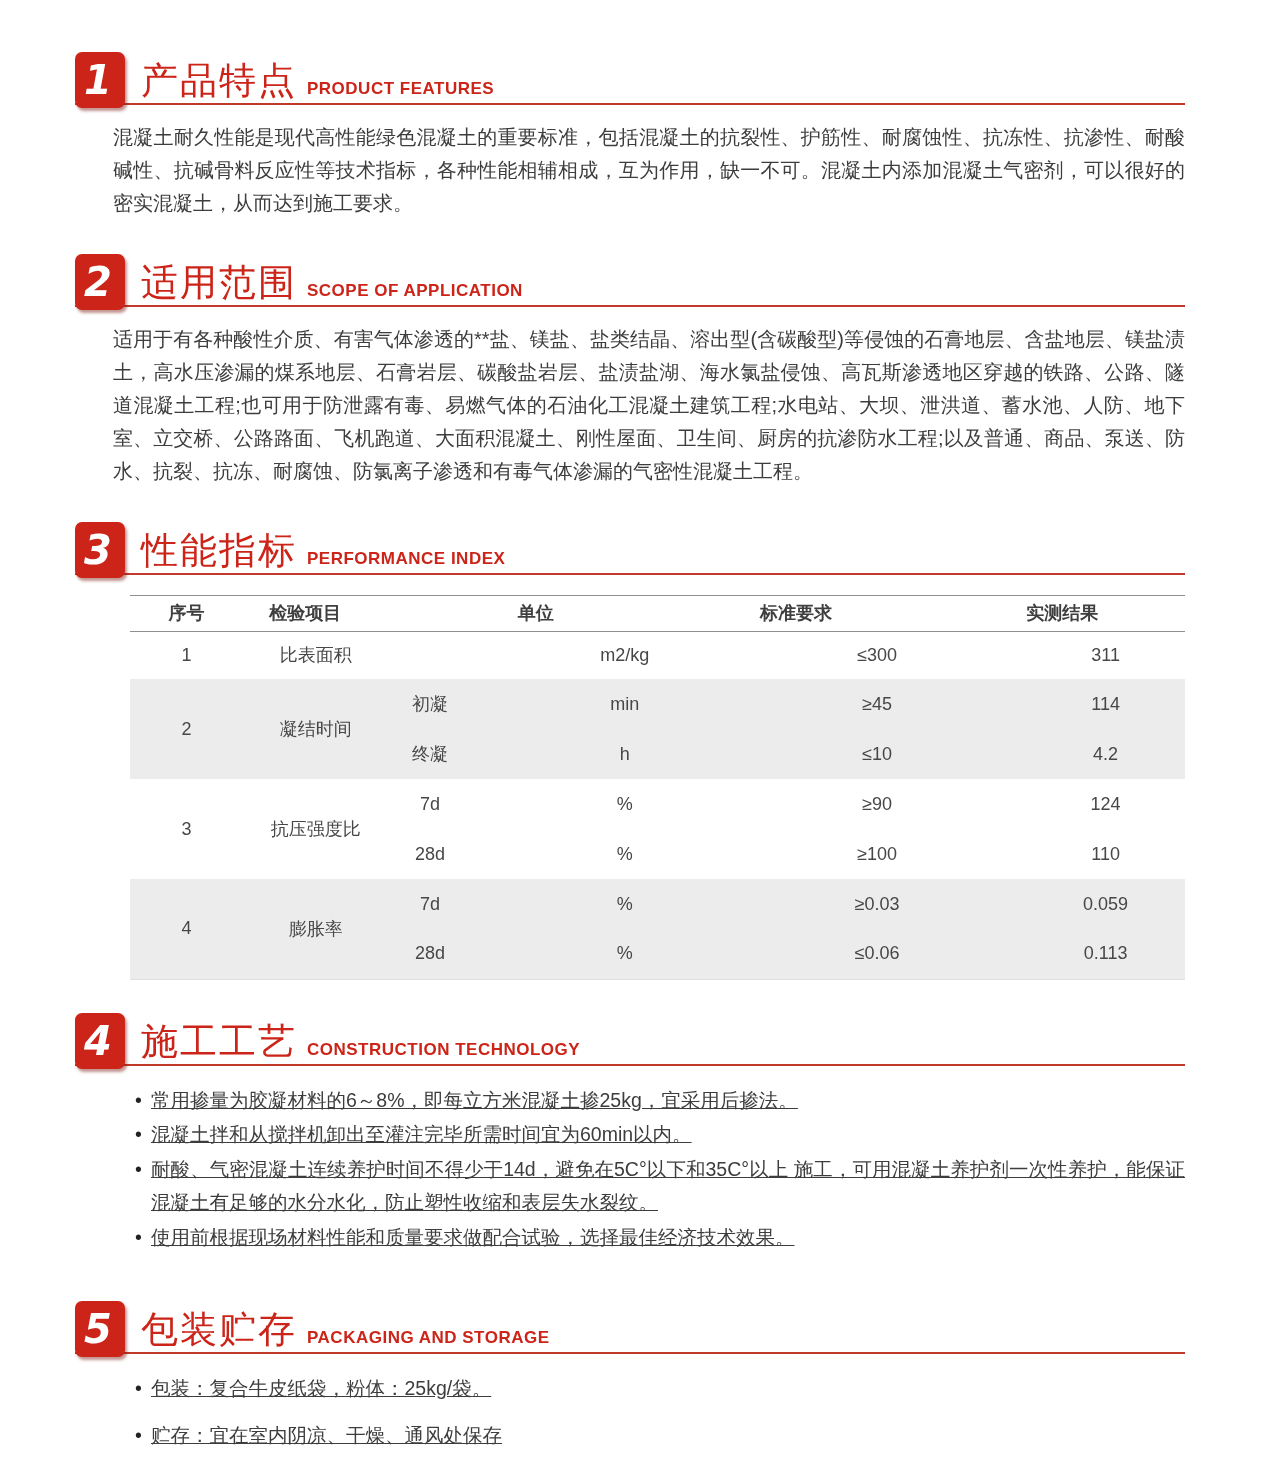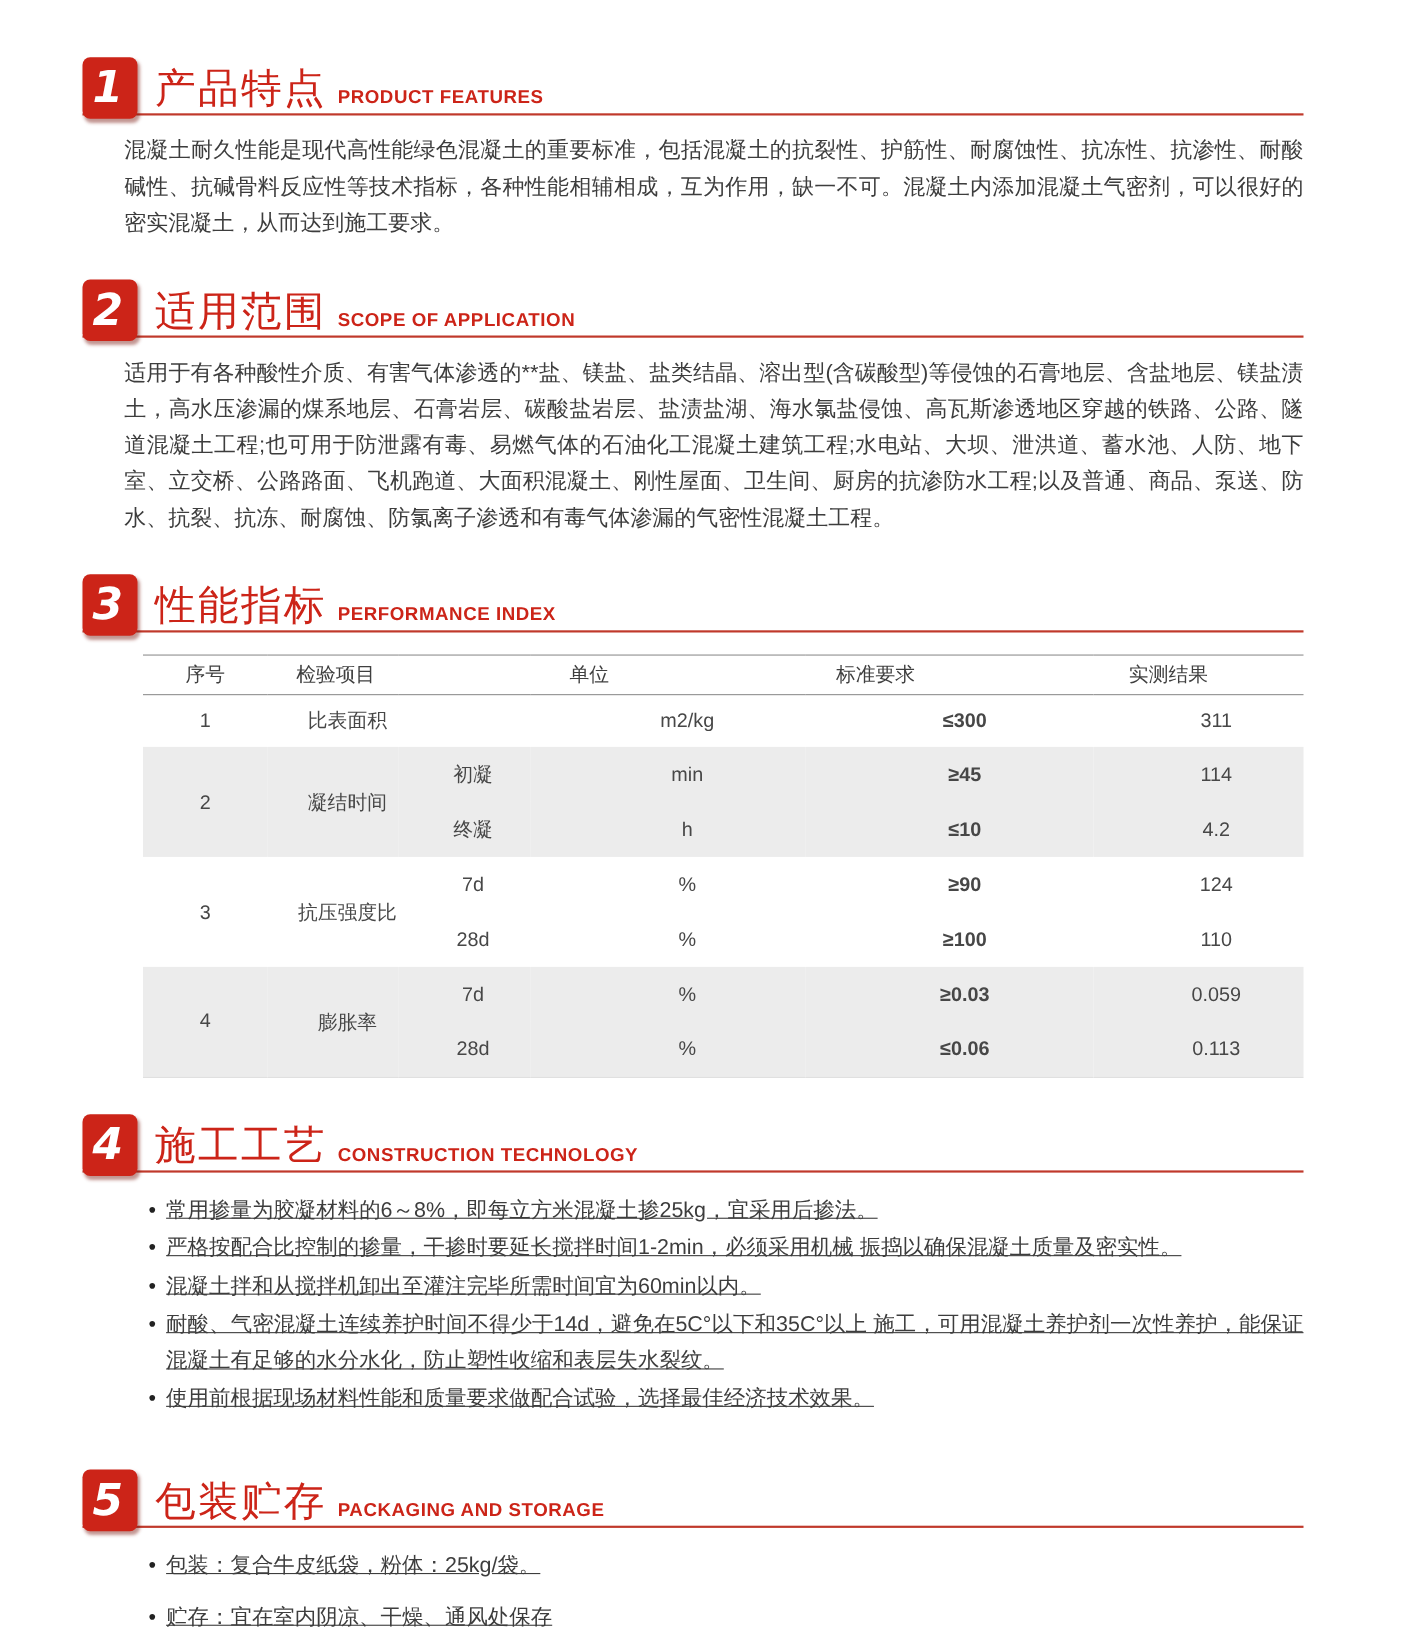--- a/index.html
+++ b/index.html
@@ -71,31 +71,31 @@
     margin:20px 0 0 55px;
     border-collapse:collapse;
     font-size:18px;color:#474747;
     table-layout:fixed;
   }
   .perf-table thead tr{
     border-top:1px solid #8f8f8f;
     border-bottom:1px solid #8f8f8f;
     height:36px;
   }
-  .perf-table th{font-weight:normal;color:#3f3f3f;text-align:left;}
+  .perf-table th{font-weight:bold;color:#3f3f3f;text-align:left;}
   .perf-table td{text-align:center;}
   .perf-table tbody tr{height:50px;}
   .perf-table tbody tr.single{height:48px;}
   .perf-table tbody tr.shaded{background:var(--shade);}
   .perf-table tbody{border-bottom:1px solid #e0e0e0;}
   .col-no{width:9.5%;text-align:center !important;}
   .col-item{width:20%;padding-left:26px;}
   .col-sub{width:11.5%;padding-left:16px;}
   .col-unit{width:21%;padding-left:36px;}
-  .col-req{width:22%;padding-left:28px;font-weight:bold;}
+  .col-req{width:22%;padding-left:28px;}
   .col-result{width:16%;padding-left:32px;}
   .perf-table td{vertical-align:middle;}
 </style>
 </head>
 <body>
 
 <div class="page">
 
   <section class="sec">
     <header class="sec-head">
@@ -195,21 +195,20 @@
   <section class="sec">
     <header class="sec-head">
       <div class="badge">
         <span class="badge-num">4</span>
       </div>
       <h2 class="sec-title">施工工艺</h2>
       <span class="sec-sub">CONSTRUCTION TECHNOLOGY</span>
     </header>
     <ul class="bullets">
         <li>常用掺量为胶凝材料的6～8%，即每立方米混凝土掺25kg，宜采用后掺法。</li>
-        <li>严格按配合比控制的掺量，干掺时要延长搅拌时间1-2min，必须采用机械 振捣以确保混凝土质量及密实性。</li>
         <li>混凝土拌和从搅拌机卸出至灌注完毕所需时间宜为60min以内。</li>
         <li>耐酸、气密混凝土连续养护时间不得少于14d，避免在5C°以下和35C°以上 施工，可用混凝土养护剂一次性养护，能保证混凝土有足够的水分水化，防止塑性收缩和表层失水裂纹。</li>
         <li>使用前根据现场材料性能和质量要求做配合试验，选择最佳经济技术效果。</li>
       </ul>
   </section>
 
   <section class="sec last">
     <header class="sec-head">
       <div class="badge">
         <span class="badge-num">5</span>

